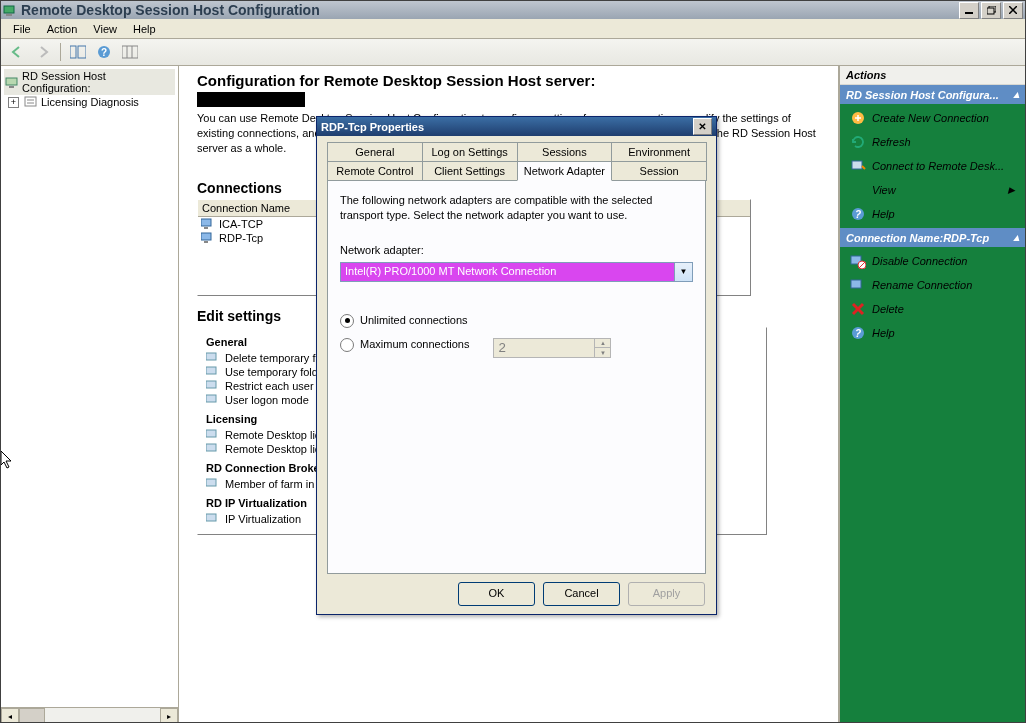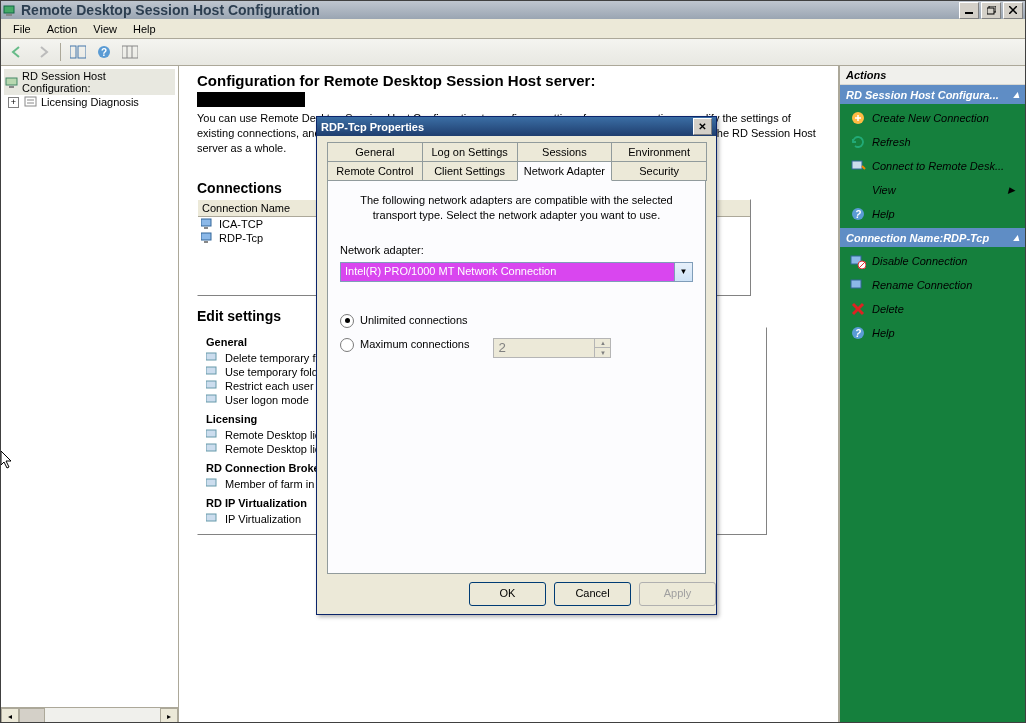--- a/index.html
+++ b/index.html
@@ -57,34 +57,34 @@
   
   .mask{position:absolute;inset:0;pointer-events:none;}
   .dialog{position:absolute;left:315px;top:115px;width:399px;height:497px;background:#ece9d8;border:1px solid #0a246a;box-shadow:2px 2px 4px rgba(0,0,0,.3);pointer-events:auto;display:flex;flex-direction:column;}
   .dlg-title{height:19px;background:linear-gradient(#3b6ea5,#1f3e6e);color:#fff;display:flex;align-items:center;padding:0 4px;font-weight:bold;}
   .dlg-close{margin-left:auto;width:17px;height:15px;background:#d4d0c8;border:1px solid #808080;border-top-color:#fff;border-left-color:#fff;display:flex;align-items:center;justify-content:center;color:#000;font-size:10px;font-weight:bold;}
   .tabstrip{padding:6px 10px 0;}
   .tabrow{display:flex;}
   .dtab{flex:1;text-align:center;padding:3px 2px;background:#ece9d8;border:1px solid #919b9c;border-bottom:none;font-size:11px;cursor:default;margin-right:-1px;}
   .dtab.active{background:#fcfcfe;border-bottom:1px solid #fcfcfe;position:relative;z-index:2;}
   .tab-body{background:#fcfcfe;border:1px solid #919b9c;margin:-1px 10px 0;padding:12px;flex:1;position:relative;}
-  .tb-text{line-height:1.4;margin-bottom:20px;text-align:center;}
+  .tb-text{line-height:1.4;margin-bottom:20px;}
   .tb-lbl{margin-bottom:6px;}
   .combo{display:flex;width:100%;height:20px;margin-bottom:32px;}
   .combo-sel{flex:1;background:#d946ef;color:#fff;padding:2px 4px;border:1px solid #7f9db9;border-right:none;}
   .combo-btn{width:17px;border:1px solid #7f9db9;background:linear-gradient(#e7f0fa,#cfe3f7);display:flex;align-items:center;justify-content:center;font-size:8px;}
   .radio-row{display:flex;gap:6px;margin:10px 0;}
   .radio{width:12px;height:12px;border:1px solid #7a7a7a;border-radius:50%;background:#fff;display:flex;align-items:center;justify-content:center;}
   .radio.sel::after{content:"";width:5px;height:5px;background:#000;border-radius:50%;}
   .spinner{display:inline-flex;margin-left:18px;}
   .spin-inp{width:92px;height:18px;border:1px solid #b5b5b5;background:#ece9d8;color:#808080;padding:0 4px;border-right:none;}
   .spin-btns{width:15px;display:flex;flex-direction:column;border:1px solid #b5b5b5;}
   .spin-b{flex:1;background:#ece9d8;display:flex;align-items:center;justify-content:center;font-size:6px;color:#808080;border-bottom:1px solid #b5b5b5;}
   .spin-b:last-child{border-bottom:none;}
-  .dlg-btns{display:flex;justify-content:flex-end;gap:8px;padding:8px 0;}
+  .dlg-btns{display:flex;justify-content:flex-end;gap:8px;padding:8px 11px;}
   .dlg-btn{width:75px;height:22px;background:#ece9d8;border:1px solid #003c74;border-radius:3px;text-align:center;line-height:20px;}
   .dlg-btn.disabled{color:#a0a0a0;border-color:#b0b0b0;}
   
   .cursor{position:absolute;left:0px;top:450px;pointer-events:none;}
   svg{display:block;}
 </style>
 </head>
 <body>
 
 <div class="window">
@@ -404,21 +404,21 @@
         <div class="tabrow">
           <div class="dtab">General</div>
           <div class="dtab">Log on Settings</div>
           <div class="dtab">Sessions</div>
           <div class="dtab">Environment</div>
         </div>
         <div class="tabrow">
           <div class="dtab">Remote Control</div>
           <div class="dtab">Client Settings</div>
           <div class="dtab active">Network Adapter</div>
-          <div class="dtab">Security</div>
+          <div class="dtab">Session</div>
         </div>
       </div>
       <div class="tab-body">
         <div class="tb-text">The following network adapters are compatible with the selected transport type. Select the network adapter you want to use.</div>
         <div class="tb-lbl">Network adapter:</div>
         <div class="combo">
           <div class="combo-sel">Intel(R) PRO/1000 MT Network Connection</div>
           <div class="combo-btn">▼</div>
         </div>
         <div class="radio-row">

